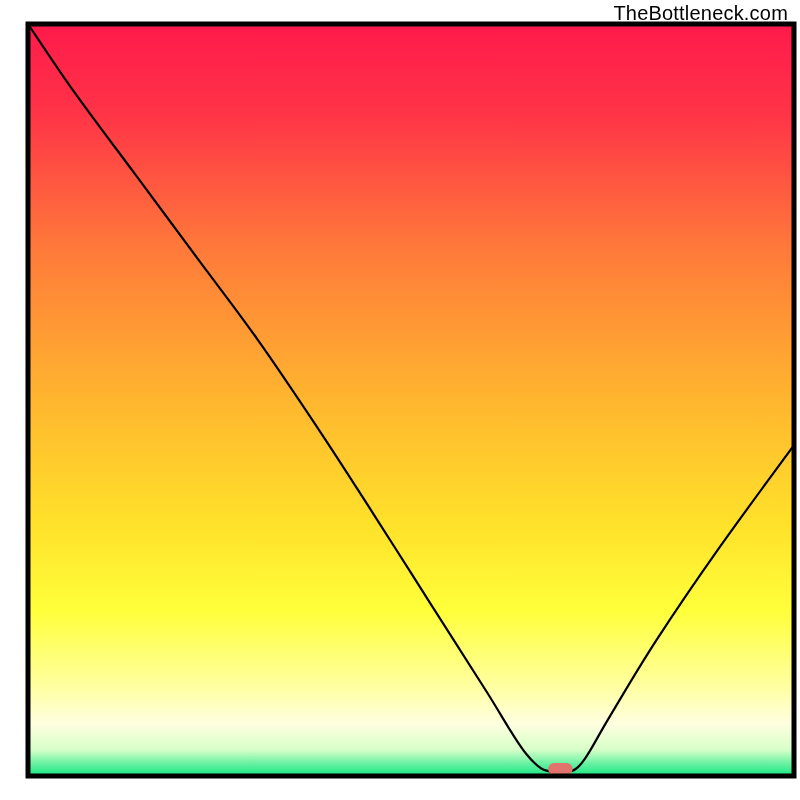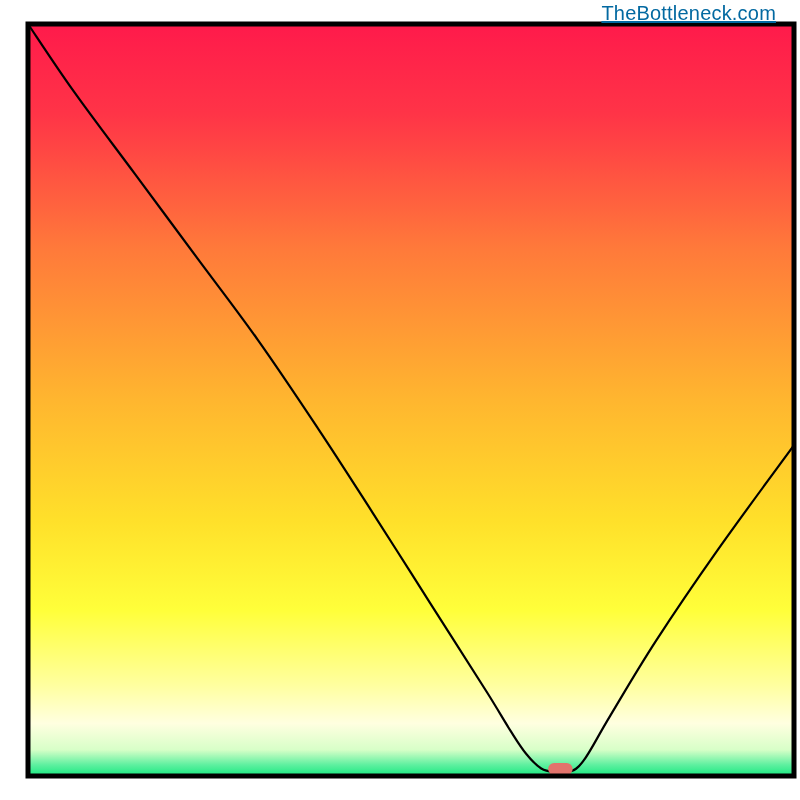--- a/index.html
+++ b/index.html
@@ -11,26 +11,25 @@
     font-family: Arial, Helvetica, sans-serif;
   }
   .container {
     position: relative;
     width: 800px;
     height: 800px;
   }
   .watermark {
     position: absolute;
     top: 2px;
-    right: 24px;
+    right: 12px;
     font-size: 20px;
-    color: #0369a1;
+    color: #000000;
     font-weight: 400;
     letter-spacing: 0.2px;
-    text-decoration: underline;
   }
   svg {
     display: block;
   }
 </style>
 </head>
 <body>
 
 <div class="container">
   <div class="watermark">TheBottleneck.com</div>

